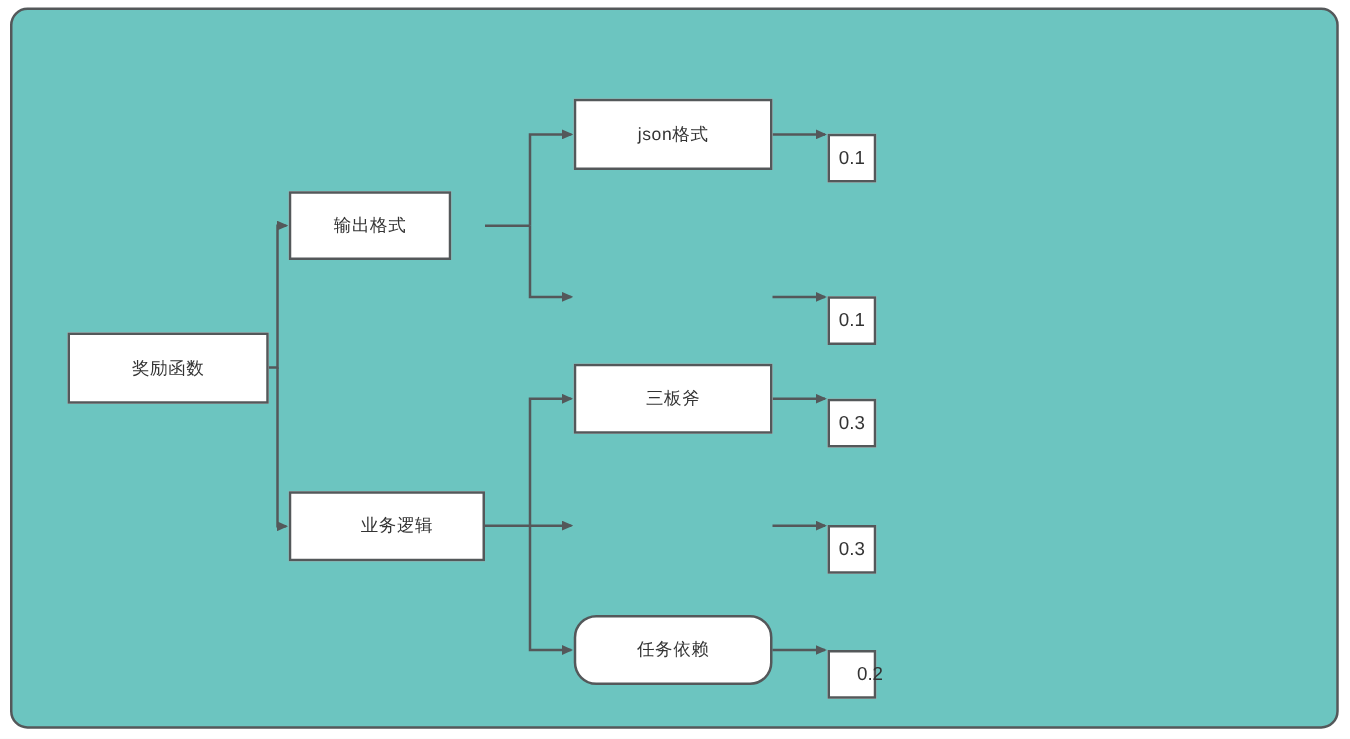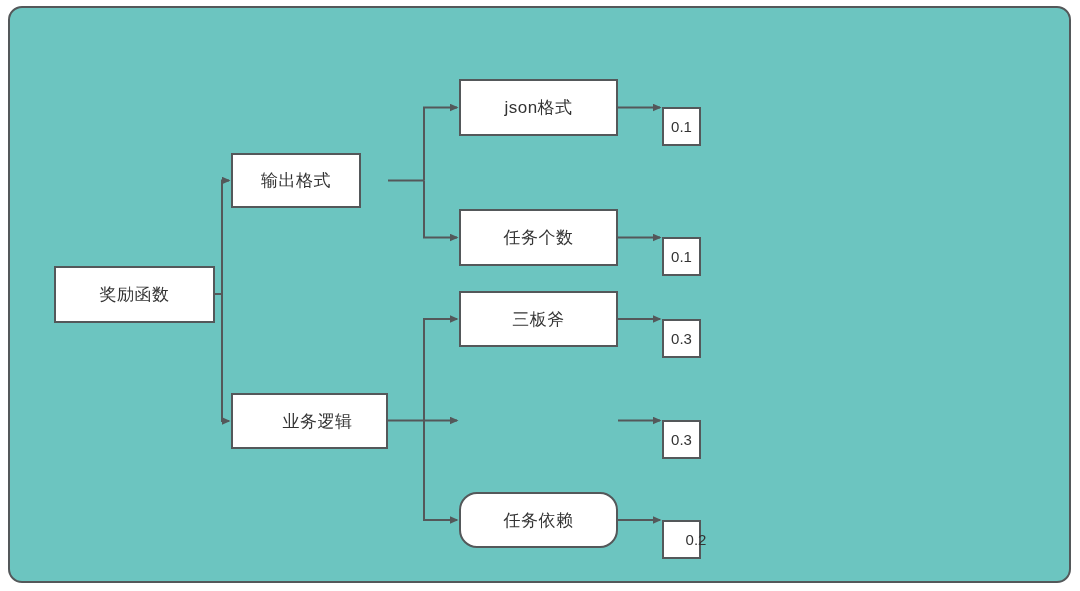--- a/index.html
+++ b/index.html
@@ -28,21 +28,21 @@
   .wires{
     position:absolute;left:0;top:0;width:1080px;height:591px;
     pointer-events:none;
   }
   .node{
     position:absolute;
     background:var(--node-fill);
     border:2px solid var(--stroke);
     box-sizing:border-box;
     display:flex;align-items:center;justify-content:center;
-    font-size:17px;color:var(--text);
+    font-size:14px;color:var(--text);
     letter-spacing:0.5px;
   }
   .val{
     position:absolute;
     width:39px;height:39px;
     background:var(--node-fill);
     border:2px solid var(--stroke);
     box-sizing:border-box;
     display:flex;align-items:center;justify-content:center;
     font-size:15px;color:var(--text);margin-top:19px;
@@ -103,23 +103,20 @@
   </div>
 
   <div class="node n-biz">
     <span>业务逻辑</span>
   </div>
 
   <div class="node n-json">
     <span>json格式</span>
   </div>
 
-  <div class="node n-count">
-    <span>任务个数</span>
-  </div>
 
   <div class="node n-axe">
     <span>三板斧</span>
   </div>
 
 
   <div class="node n-dep">
     <span>任务依赖</span>
   </div>
 

